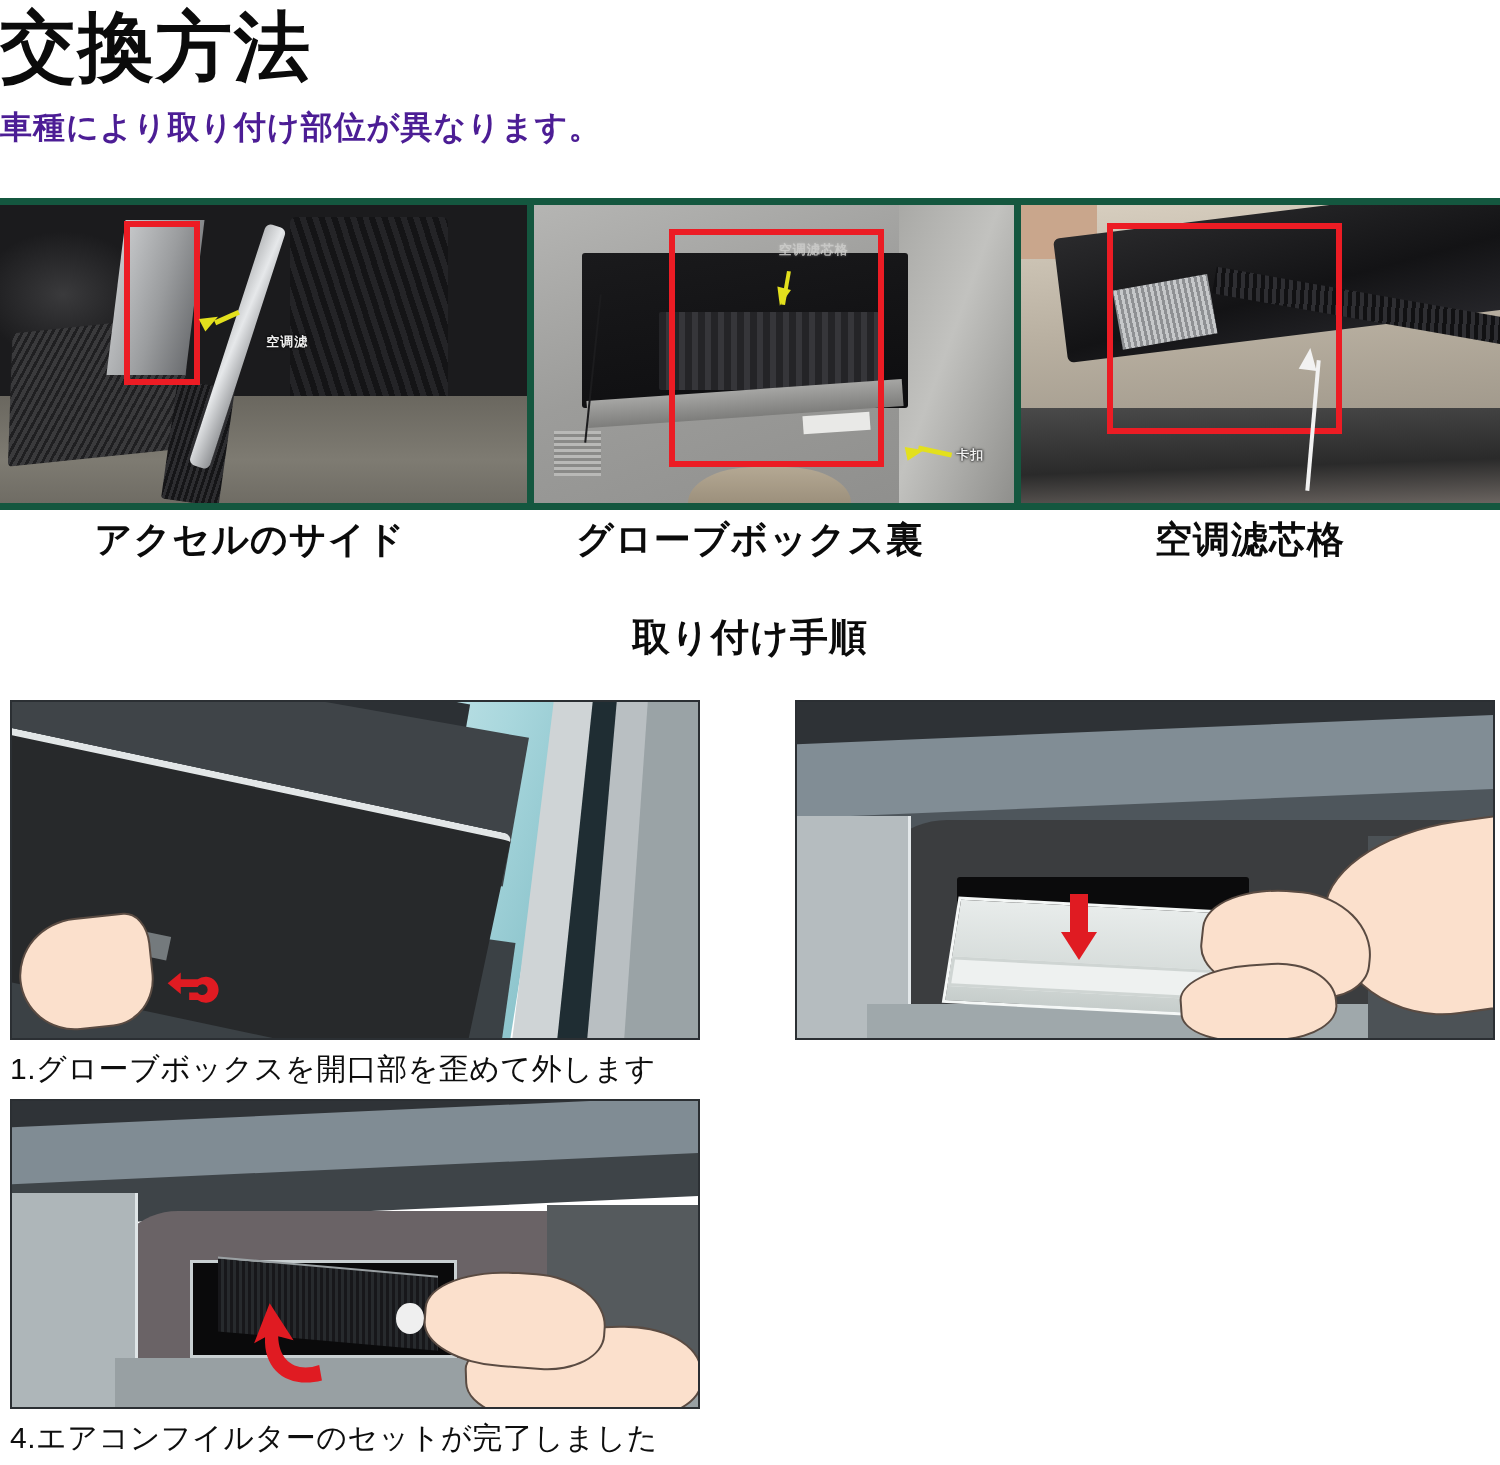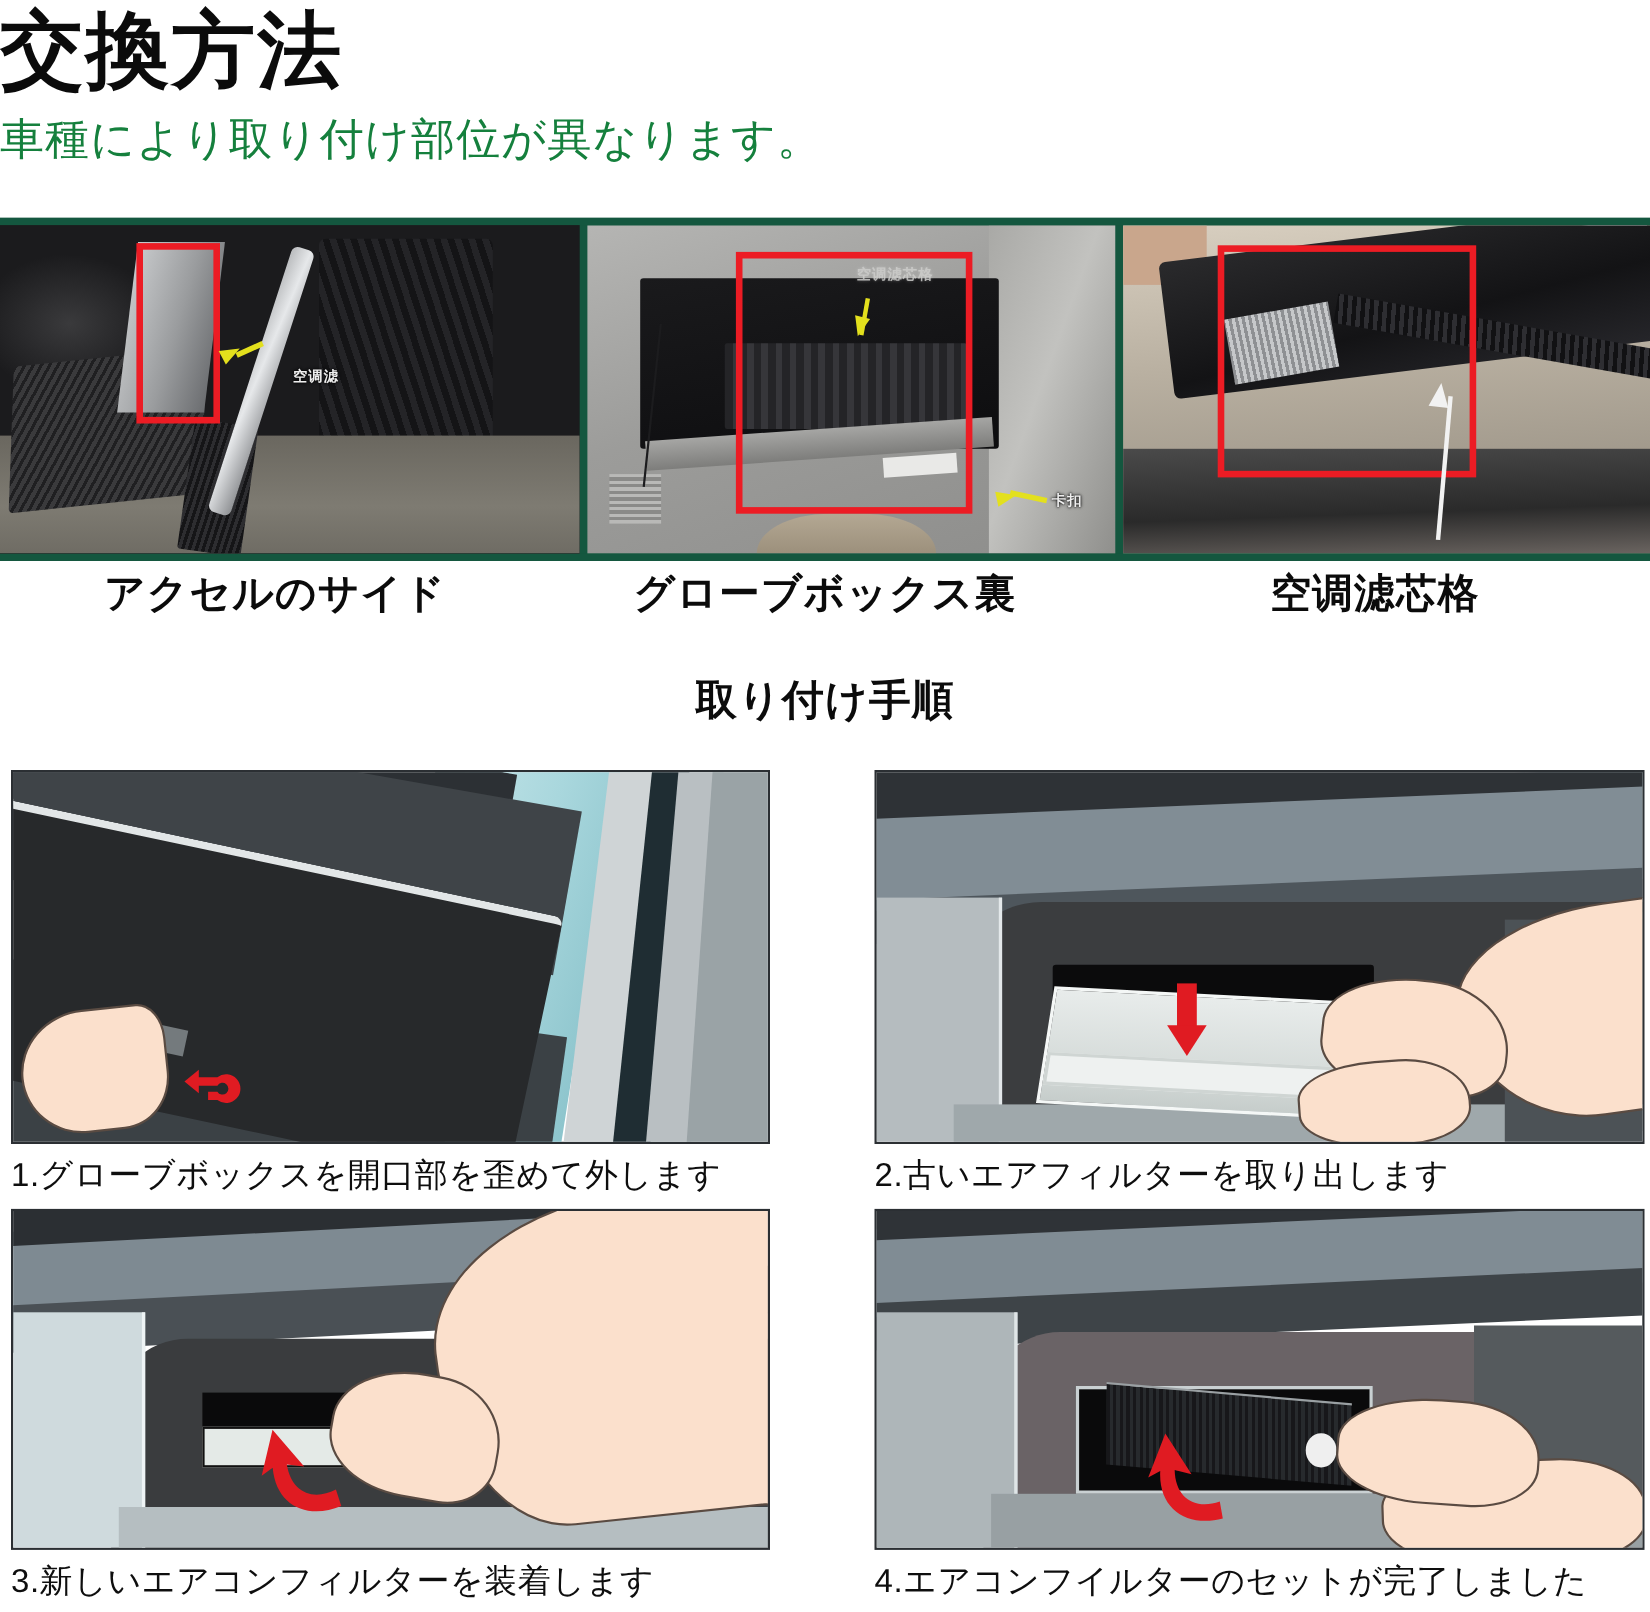--- a/index.html
+++ b/index.html
@@ -26,25 +26,25 @@
     padding-top: 4px;
     font-size: 76px;
     line-height: 86px;
     font-weight: 700;
     letter-spacing: 2px;
     color: #0b0b0b;
   }
   .subtitle {
     margin: 0;
     padding-top: 14px;
-    font-size: 40px;
+    font-size: 32px;
     line-height: 46px;
-    font-weight: 400;
+    font-weight: 700;
     letter-spacing: 1px;
-    color: #15803d;
+    color: #4c1d95;
   }
 
   
   .photo-strip {
     position: absolute;
     left: 0;
     top: 198px;
     width: 1500px;
     height: 312px;
     display: flex;
@@ -655,42 +655,22 @@
       <div class="s2-filter"></div>
       <div class="s2-filter-edge"></div>
       <div class="hand s2-arm"></div>
       <div class="hand s2-hand-a"></div>
       <div class="hand s2-hand-b"></div>
       <div class="red-down" style="left:38%; top:57%;">
         <div class="shaft"></div>
           <div class="head"></div>
       </div>
     </div>
-    <div class="step-caption">2.古いエアフィルターを取り出します</div>
   </div>
 
-  <div class="step">
-    <div class="step-figure">
-      <div class="s3-top-grey"></div>
-      <div class="s3-top-dark"></div>
-      <div class="s3-mid"></div>
-      <div class="s3-face"></div>
-      <div class="s3-left-trim"></div>
-      <div class="s3-bottom-trim"></div>
-      <div class="s3-right-shade"></div>
-      <div class="s3-slot-dark"></div>
-      <div class="s3-filter"></div>
-      <div class="hand s3-arm"></div>
-      <div class="hand s3-hand"></div>
-      <svg viewBox="0 0 120 140" style="position:absolute; left:30%; top:62%; width:15%; height:30%;">
-        <path d="M104 136 C54 140 18 108 30 56 L12 62 L46 6 L72 68 L50 58 C44 96 68 118 104 112 Z" fill="#e01b22" transform="rotate(-18 60 70)"></path>
-      </svg>
-    </div>
-    <div class="step-caption">3.新しいエアコンフィルターを装着します</div>
-  </div>
 
   <div class="step">
     <div class="step-figure">
       <div class="s4-top-grey"></div>
       <div class="s4-top-dark"></div>
       <div class="s4-mid"></div>
       <div class="s4-face"></div>
       <div class="s4-left-trim"></div>
       <div class="s4-bottom-trim"></div>
       <div class="s4-right-shade"></div>

